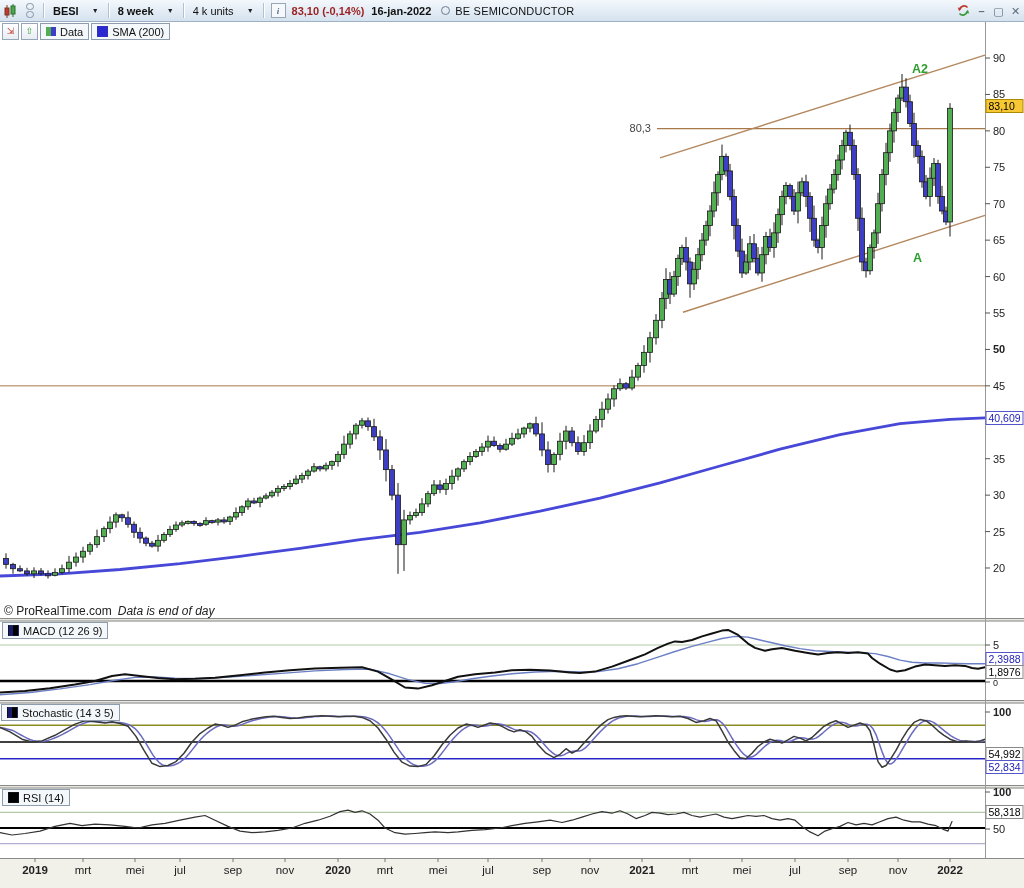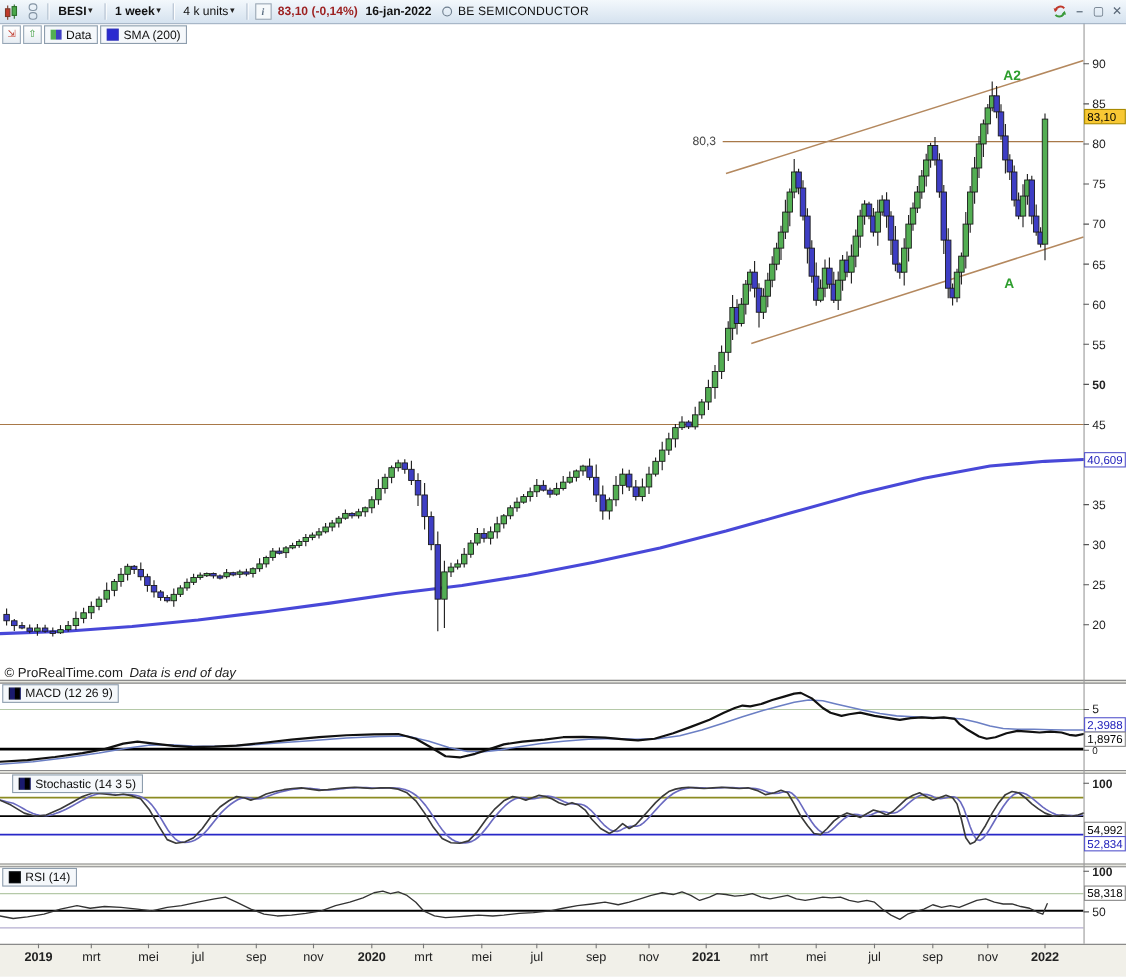--- a/index.html
+++ b/index.html
@@ -6,21 +6,21 @@
   body{width:1024px;height:888px;position:relative;overflow:hidden;
        font-family:"Liberation Sans","DejaVu Sans",sans-serif;background:#fff;}
   #win{position:absolute;inset:0;outline:1px solid #8a97a6;}
   svg text{font-family:"Liberation Sans","DejaVu Sans",sans-serif;}
   
   .titlebar{position:absolute;top:0;left:0;width:1024px;height:21px;z-index:3;
     background:linear-gradient(#f3f8fc,#d5e2ef);border-bottom:1px solid #9fb0c2;
     display:flex;align-items:center;font-size:11px;color:#111;}
   .tb-icon{display:inline-flex;align-items:center;justify-content:center;width:20px;height:18px;}
   .vsep{width:1px;height:15px;background:#b3c0cf;margin:0 3px;box-shadow:1px 0 0 #fff;}
-  .dd{all:unset;display:inline-flex;align-items:center;gap:0;padding:0 6px;height:18px;cursor:default;}
+  .dd{all:unset;display:inline-flex;align-items:center;gap:13px;padding:0 6px;height:18px;cursor:default;}
   .dd b{font-weight:bold;}
   .caret{font-size:7px;color:#222;line-height:1;}
   .info-box{display:inline-flex;align-items:center;justify-content:center;width:13px;height:13px;
     border:1px solid #98a6b5;background:#f6f9fb;color:#5a6d80;font-size:9px;font-weight:bold;
     font-family:"Liberation Serif",serif;font-style:italic;margin:0 6px 0 4px;}
   .quote{color:#9c1f1f;font-weight:bold;margin-right:7px;}
   .qdate{font-weight:bold;margin-right:10px;}
   .circ{display:inline-block;width:7px;height:7px;border:1px solid #6d7d8d;border-radius:50%;margin-right:5px;}
   .sec{letter-spacing:.2px;}
   .tb-spacer{flex:1;}
@@ -550,21 +550,21 @@
           <rect x="3.5" y="9.5" width="7" height="6" rx="3" fill="none" stroke="#8494a4"></rect>
         </svg>
     </span>
     <span class="vsep"></span>
     <button class="dd">
       <b>BESI</b>
       <span class="caret">▼</span>
     </button>
     <span class="vsep"></span>
     <button class="dd">
-      <b>1 week</b>
+      <b>8 week</b>
       <span class="caret">▼</span>
     </button>
     <span class="vsep"></span>
     <button class="dd">
       <span>4 k units</span>
       <span class="caret">▼</span>
     </button>
     <span class="vsep"></span>
     <span class="info-box">i</span>
     <span class="quote">
@@ -599,21 +599,21 @@
       <span>SMA (200)</span>
     </span>
   </div>
 
   <div class="panel-chip" style="left:2px;top:622px;">
     <span class="chip">
       <span class="swatch" style="background:linear-gradient(90deg,#1a1a6e 0 50%,#000 50% 100%);"></span>
       <span>MACD (12 26 9)</span>
     </span>
   </div>
-  <div class="panel-chip" style="left:11px;top:704px;">
+  <div class="panel-chip" style="left:1px;top:704px;">
     <span class="chip">
       <span class="swatch" style="background:linear-gradient(90deg,#1a1a6e 0 50%,#000 50% 100%);"></span>
       <span>Stochastic (14 3 5)</span>
     </span>
   </div>
   <div class="panel-chip" style="left:2px;top:789px;">
     <span class="chip">
       <span class="swatch" style="background:#000;"></span>
       <span>RSI (14)</span>
     </span>

